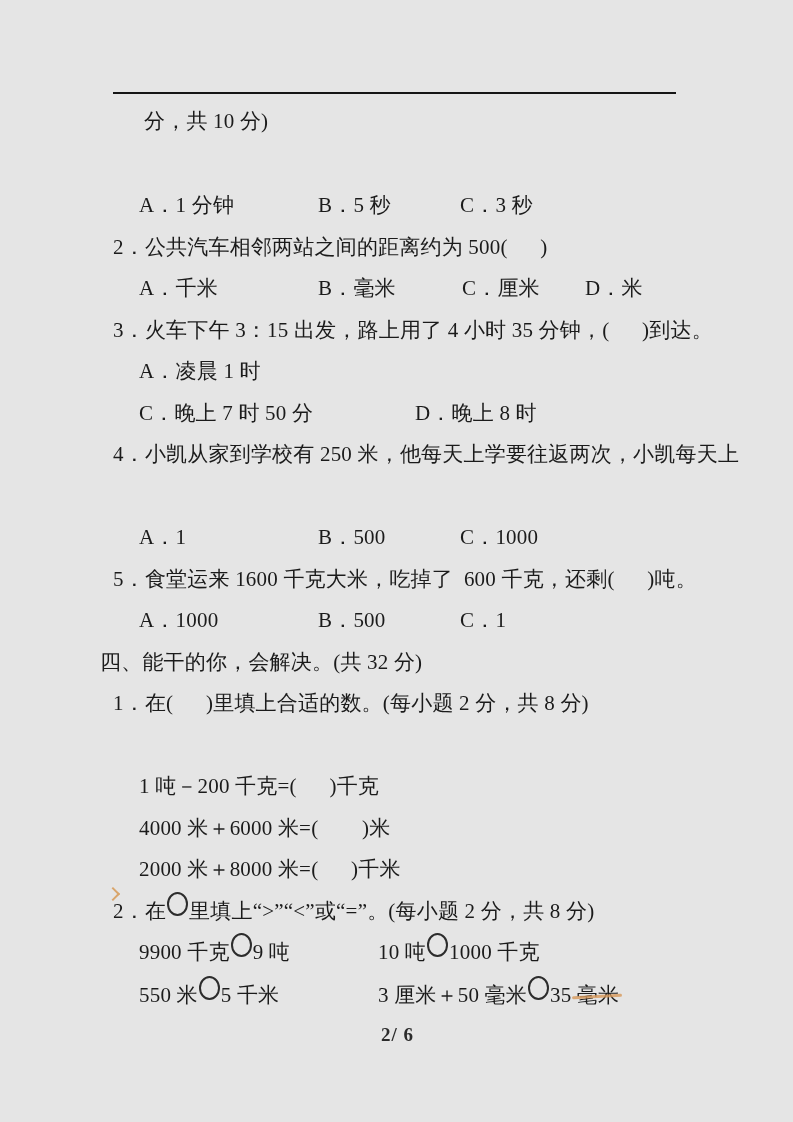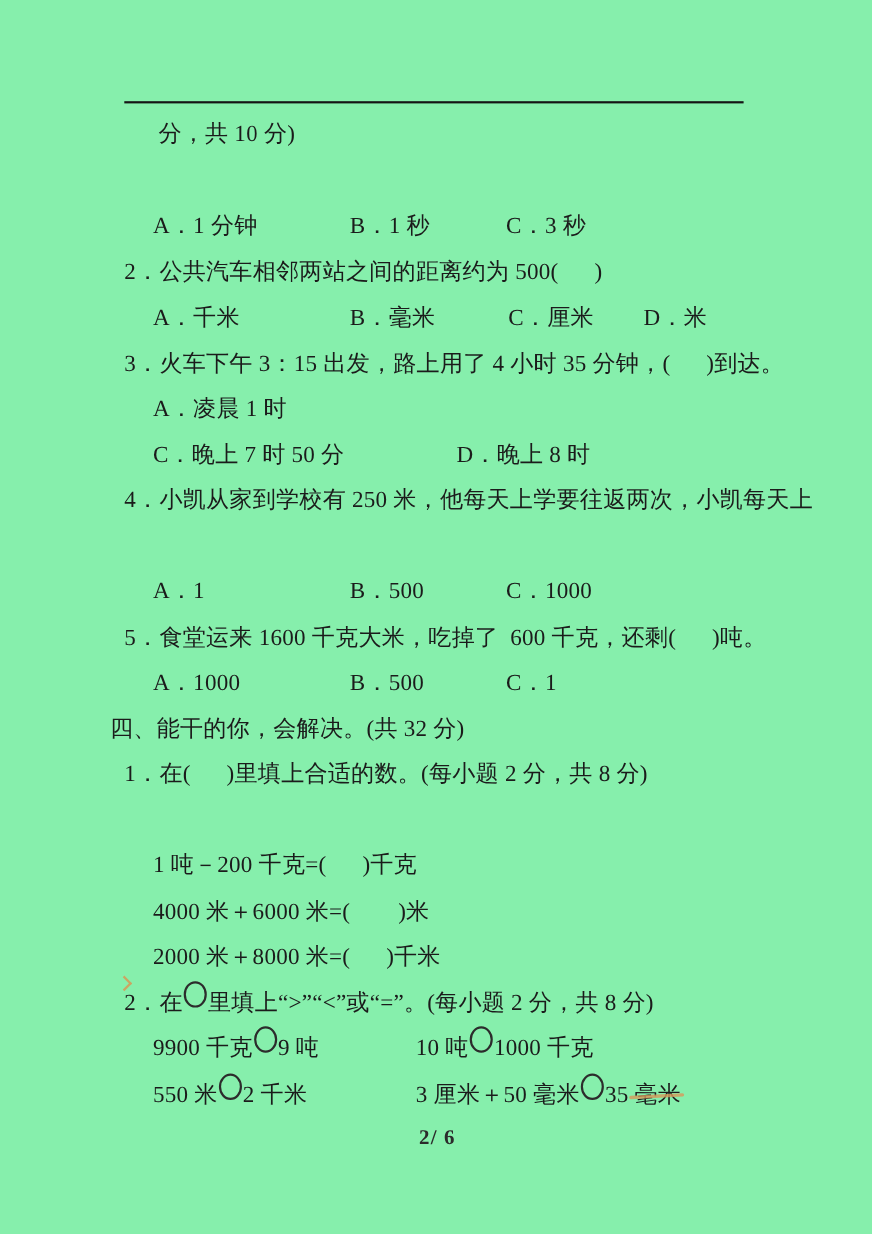--- a/index.html
+++ b/index.html
@@ -1,21 +1,21 @@
 <!DOCTYPE html>
 <html><head>
 <meta charset="utf-8">
 <style>
   html,body{margin:0;padding:0;}
   body{
     width:793px;height:1122px;position:relative;background:#ffffff;
     font-family:"Liberation Serif","DejaVu Serif",serif;color:#1b1b1b;
     overflow:hidden;
   }
-  .page{position:absolute;left:0;top:0;width:793px;height:1122px;background:#86efac;}
+  .page{position:absolute;left:0;top:0;width:793px;height:1122px;background:#e5e5e5;}
   .rule{position:absolute;left:113px;top:92px;width:563px;height:2px;background:#151515;}
   .line{
     position:absolute;font-size:21px;line-height:28px;white-space:pre;
     color:#1b1b1b;letter-spacing:0.2px;
   }
   .circle{
     display:inline-block;width:21px;height:24px;border:2px solid #2c2c2c;
     border-radius:50%;vertical-align:-3px;transform:translateY(-5px);
     margin:0 1px;background:transparent;box-sizing:border-box;
   }
@@ -37,21 +37,21 @@
 </head>
 <body>
 
 <div class="page">
 
   <div class="rule"></div>
 
   <div class="line" style="left:144px;top:107px">分，共 10 分)</div>
 
   <div class="line" style="left:139px;top:191px">A．1 分钟</div>
-  <div class="line" style="left:318px;top:191px">B．1 秒</div>
+  <div class="line" style="left:318px;top:191px">B．5 秒</div>
   <div class="line" style="left:460px;top:191px">C．3 秒</div>
 
   <div class="line" style="left:113px;top:233px">2．公共汽车相邻两站之间的距离约为 500(      )</div>
   <div class="line" style="left:139px;top:274px">A．千米</div>
   <div class="line" style="left:318px;top:274px">B．毫米</div>
   <div class="line" style="left:462px;top:274px">C．厘米</div>
   <div class="line" style="left:585px;top:274px">D．米</div>
 
   <div class="line" style="left:113px;top:316px">3．火车下午 3：15 出发，路上用了 4 小时 35 分钟，(      )到达。</div>
   <div class="line" style="left:139px;top:357px">A．凌晨 1 时</div>
@@ -72,21 +72,21 @@
 
   <div class="line" style="left:113px;top:689px">1．在(      )里填上合适的数。(每小题 2 分，共 8 分)</div>
   <div class="line" style="left:139px;top:772px">1 吨－200 千克=(      )千克</div>
   <div class="line" style="left:139px;top:814px">4000 米＋6000 米=(        )米</div>
   <div class="line" style="left:139px;top:855px">2000 米＋8000 米=(      )千米</div>
 
   <div class="line" style="left:113px;top:897px"><span>2．在</span><span class="circle"></span><span>里填上“&gt;”“&lt;”或“=”。(每小题 2 分，共 8 分)</span></div>
 
   <div class="line" style="left:139px;top:938px"><span>9900 千克</span><span class="circle"></span><span>9 吨</span></div>
   <div class="line" style="left:378px;top:938px"><span>10 吨</span><span class="circle"></span><span>1000 千克</span></div>
-  <div class="line" style="left:139px;top:981px"><span>550 米</span><span class="circle"></span><span>2 千米</span></div>
+  <div class="line" style="left:139px;top:981px"><span>550 米</span><span class="circle"></span><span>5 千米</span></div>
   <div class="line" style="left:378px;top:981px"><span>3 厘米＋50 毫米</span><span class="circle"></span><span>35 毫米</span></div>
 
   <div class="artifact-chevron"></div>
   <div class="artifact-strike"></div>
 
   <div class="pagenum">2/ 6</div>
 
 </div>
 
 </body></html>

